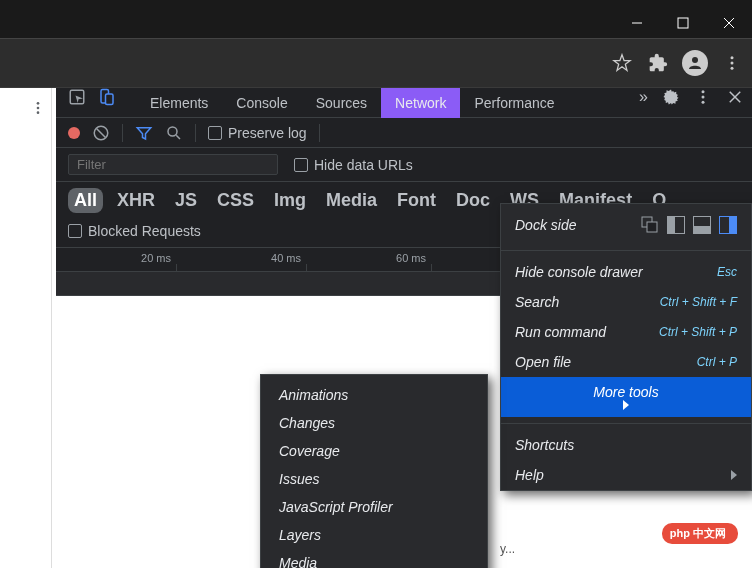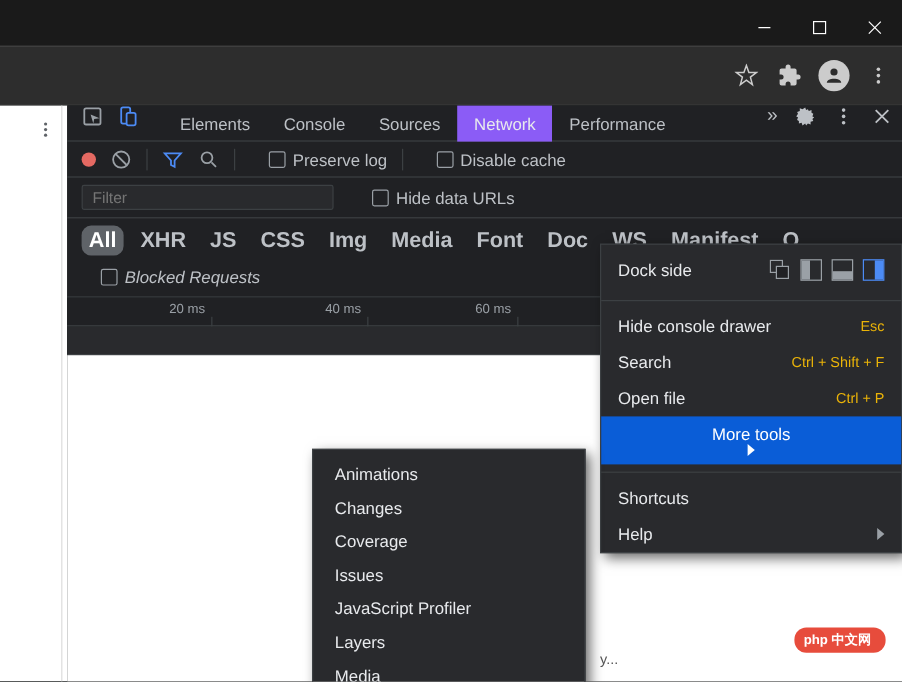--- a/index.html
+++ b/index.html
@@ -142,21 +142,20 @@
       width: 1px;
       height: 18px;
       background: #3c4043;
     }
     .checkbox-wrap {
       display: flex;
       align-items: center;
       gap: 6px;
       color: #bdc1c6;
       font-size: 14px;
-      margin-left: 16px;
     }
     .checkbox {
       width: 14px;
       height: 14px;
       border: 1px solid #9aa0a6;
       border-radius: 2px;
     }
     .filter-row {
       padding: 6px 12px;
       display: flex;
@@ -192,21 +191,20 @@
       color: #fff;
     }
     .blocked-row {
       padding: 4px 12px 8px;
       display: flex;
       align-items: flex-end;
       gap: 6px;
       color: #bdc1c6;
       font-size: 14px;
       border-bottom: 1px solid #3c4043;
-      font-style: italic;
     }
     .timeline-ruler {
       height: 24px;
       background: #202124;
       border-bottom: 1px solid #3c4043;
       position: relative;
     }
     .tick {
       position: absolute;
       top: 4px;
@@ -225,20 +223,21 @@
       flex: 1;
       background: #fff;
       height: 300px;
     }
     .menu {
       position: absolute;
       background: #292a2d;
       border: 1px solid #3c4043;
       box-shadow: 4px 4px 10px rgba(0,0,0,0.6);
       z-index: 100;
+      font-style: italic;
     }
     .context-menu {
       top: 115px;
       right: 0;
       width: 252px;
     }
     .menu-section-header {
       padding: 12px 14px 10px;
       color: #e8eaed;
       font-size: 14px;
@@ -262,21 +261,21 @@
     .dock-btn.active { border-color:#4c8bf5; }
     .menu-item {
       padding: 7px 14px;
       color: #e8eaed;
       font-size: 14px;
       display: flex;
       justify-content: space-between;
       align-items: center;
     }
     .menu-item .shortcut {
-      color: #eab308;
+      color: #7dd3fc;
       font-size: 12px;
     }
     .menu-item.highlighted {
       background: #0a5dd7;
       color: #fff;
       flex-direction: column;
     }
     .menu-sep {
       height: 1px;
       background: #3c4043;
@@ -425,24 +424,20 @@
       <span class="icon18"><svg viewBox="0 0 24 24">
             <circle cx="10" cy="10" r="6" fill="none" stroke="#9aa0a6" stroke-width="2"></circle>
             <line x1="15" y1="15" x2="20" y2="20" stroke="#9aa0a6" stroke-width="2"></line>
           </svg></span>
       <span class="tool-sep"></span>
       <label class="checkbox-wrap">
         <span class="checkbox"></span>
         <span>Preserve log</span>
       </label>
       <span class="tool-sep"></span>
-      <label class="checkbox-wrap">
-        <span class="checkbox"></span>
-        <span>Disable cache</span>
-      </label>
     </div>
 
     <div class="filter-row">
       <input class="filter-input" placeholder="Filter" style="">
       <label class="checkbox-wrap">
         <span class="checkbox"></span>
         <span>Hide data URLs</span>
       </label>
     </div>
 
@@ -492,20 +487,24 @@
     <div class="menu-sep"></div>
     <div class="menu-item">
       <span>Hide console drawer</span>
       <span class="shortcut">Esc</span>
     </div>
     <div class="menu-item">
       <span>Search</span>
       <span class="shortcut">Ctrl + Shift + F</span>
     </div>
     <div class="menu-item">
+      <span>Run command</span>
+      <span class="shortcut">Ctrl + Shift + P</span>
+    </div>
+    <div class="menu-item">
       <span>Open file</span>
       <span class="shortcut">Ctrl + P</span>
     </div>
     <div class="menu-item highlighted">
       <span>More tools</span>
       <span class="triangle-right"></span>
     </div>
     <div class="menu-sep"></div>
     <div class="menu-item">
       <span>Shortcuts</span>

